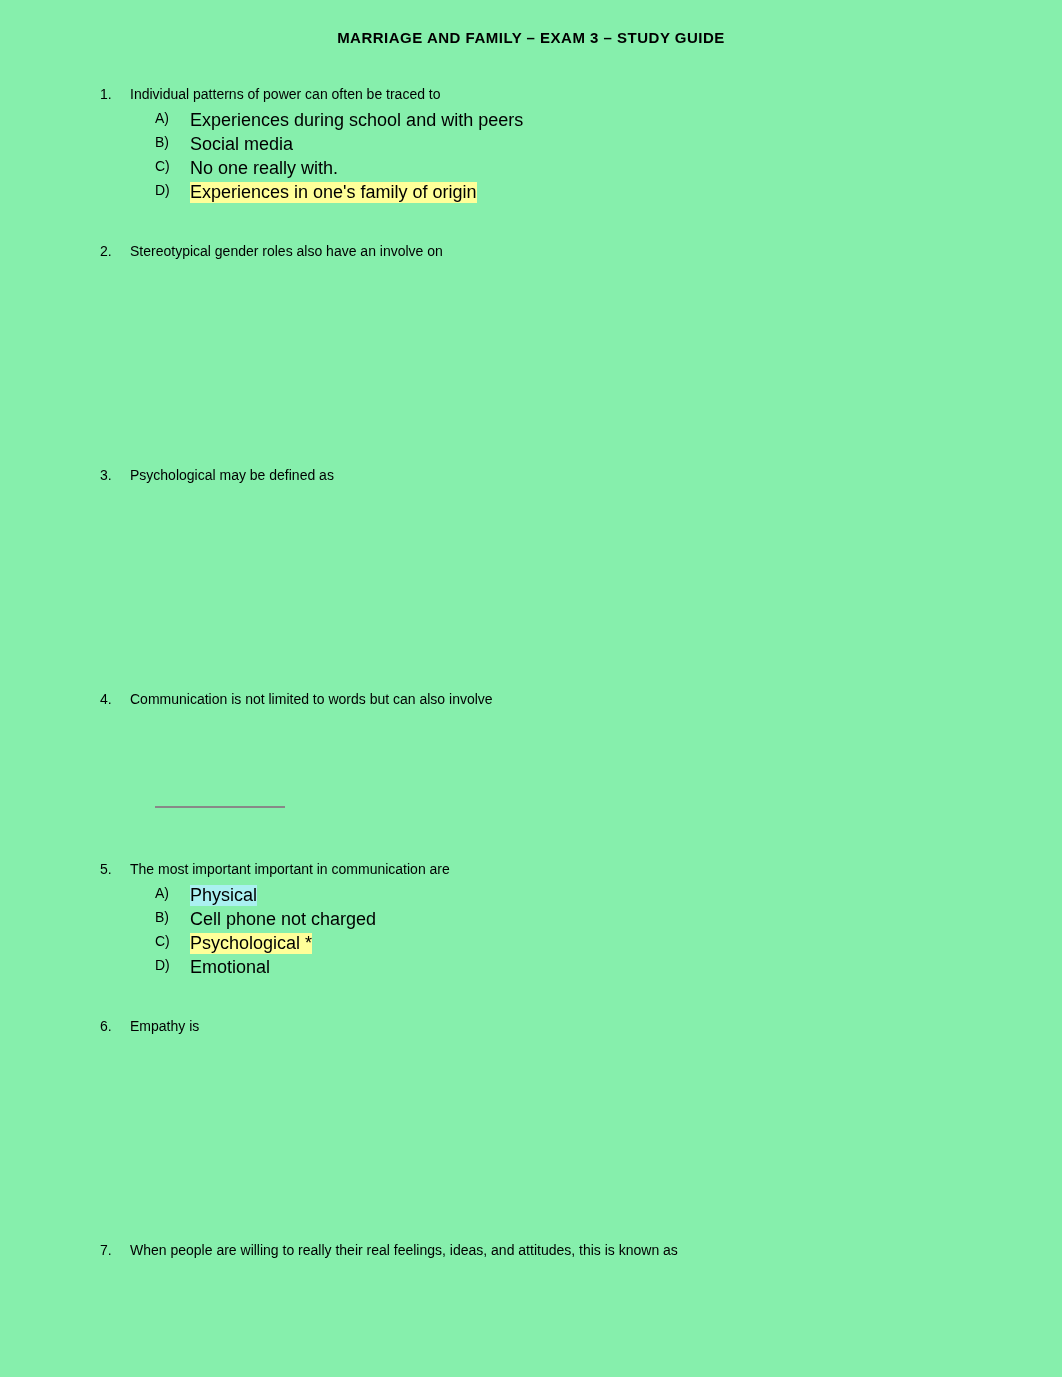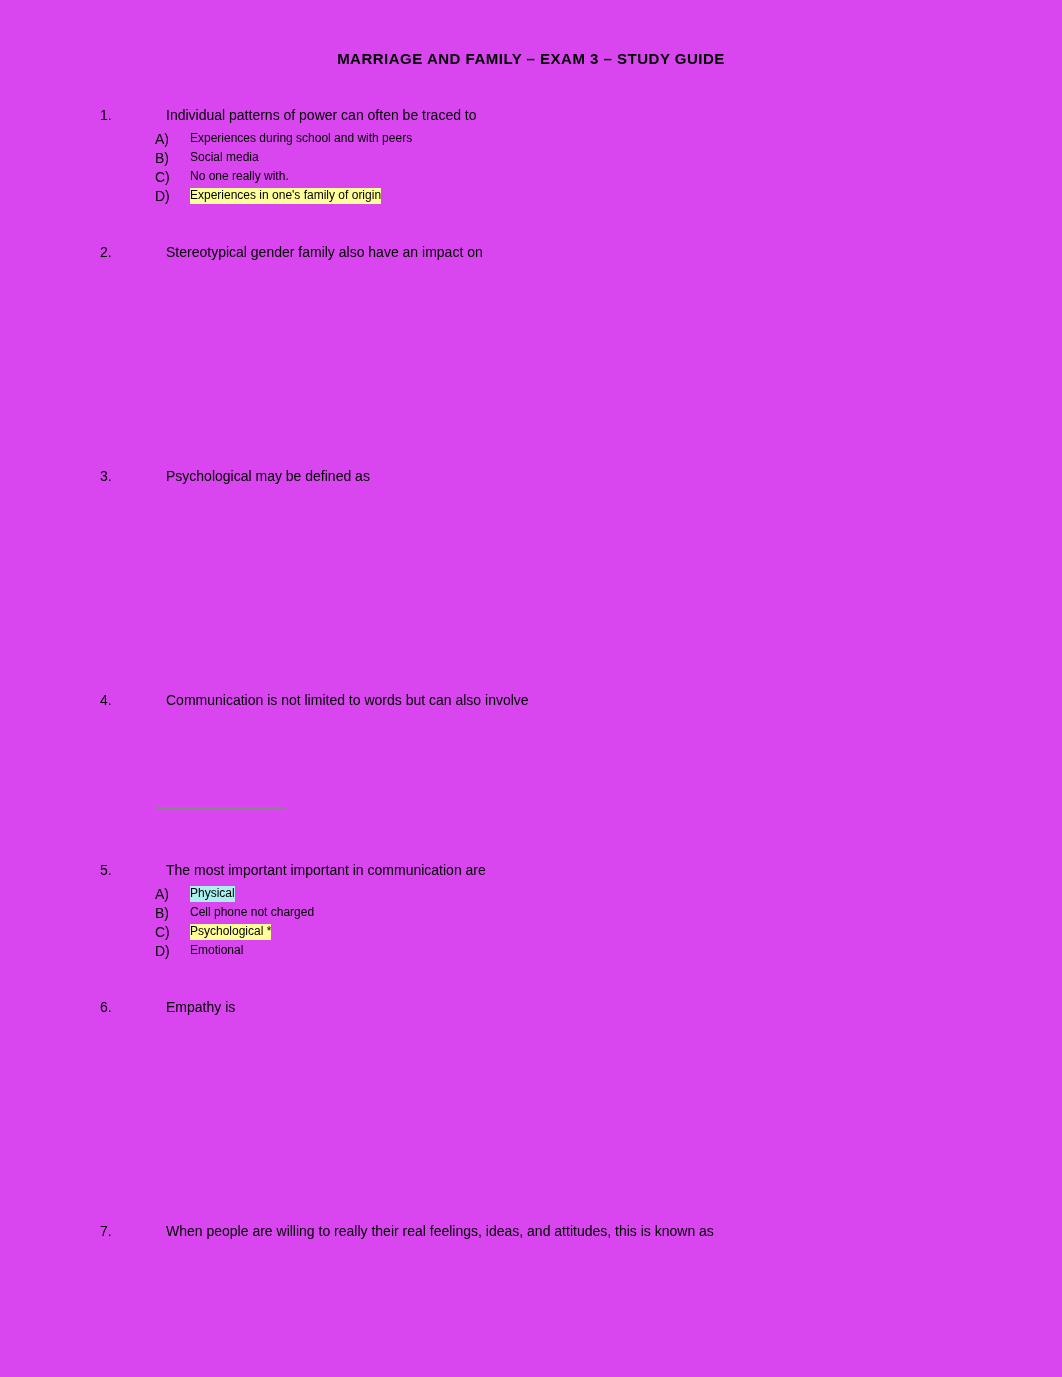--- a/index.html
+++ b/index.html
@@ -13,22 +13,22 @@
       font-family: Arial, sans-serif;
       font-size: 14px;
       color: #000000;
       width: 1062px;
       min-height: 1377px;
     }
 
     .page {
       width: 100%;
       min-height: 1377px;
-      background: #d946ef;
-      padding: 50px 100px 80px 100px;
+      background: #86efac;
+      padding: 29px 100px 80px 100px;
     }
 
     .page-title {
       text-align: center;
       font-weight: bold;
       font-size: 15px;
       margin-bottom: 40px;
       letter-spacing: 0.5px;
     }
 
@@ -42,41 +42,40 @@
     }
 
     .question-number {
       min-width: 30px;
       font-size: 14px;
     }
 
     .question-content {
       font-size: 14px;
       flex: 1;
-      margin-left: 36px;
     }
 
     .answer-list {
       margin-top: 6px;
       margin-left: 55px;
     }
 
     .answer-item {
       display: flex;
       margin-bottom: 3px;
       font-size: 14px;
     }
 
     .answer-letter {
       min-width: 35px;
       font-size: 14px;
     }
 
     .answer-text {
-      font-size: 12px;
+      font-size: 18px;
     }
 
     .highlight-yellow {
       background-color: #ffff99;
     }
 
     .highlight-cyan {
       background-color: #aaf0f0;
     }
 
@@ -120,21 +119,21 @@
       <div class="answer-item">
         <span class="answer-letter">D)</span>
         <span class="answer-text highlight-yellow">Experiences in one's family of origin</span>
       </div>
     </div>
   </div>
 
   <div class="question-block">
     <div class="question-text">
       <span class="question-number">2.</span>
-      <span class="question-content">Stereotypical gender family also have an impact on</span>
+      <span class="question-content">Stereotypical gender roles also have an involve on</span>
     </div>
     <div class="spacer-lg"></div>
   </div>
 
   <div class="question-block">
     <div class="question-text">
       <span class="question-number">3.</span>
       <span class="question-content">Psychological may be defined as</span>
     </div>
     <div class="spacer-lg"></div>

